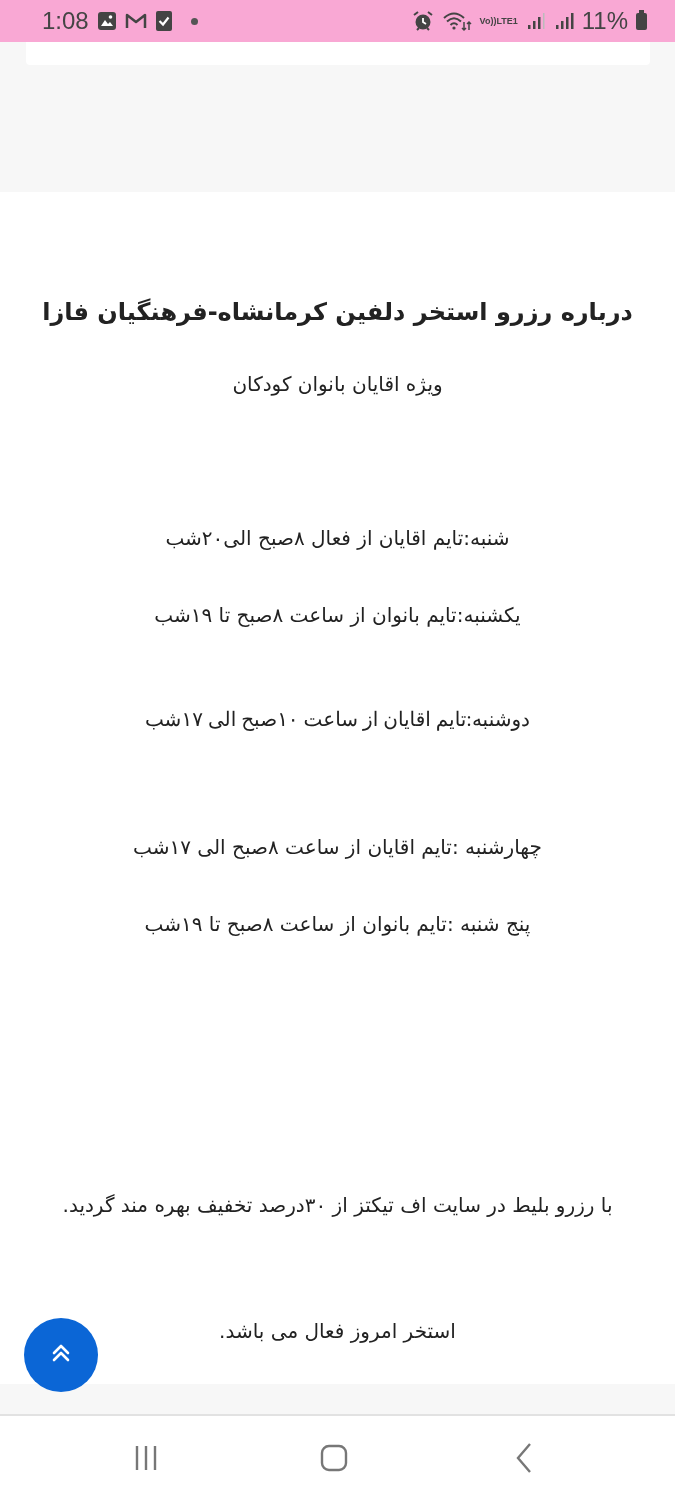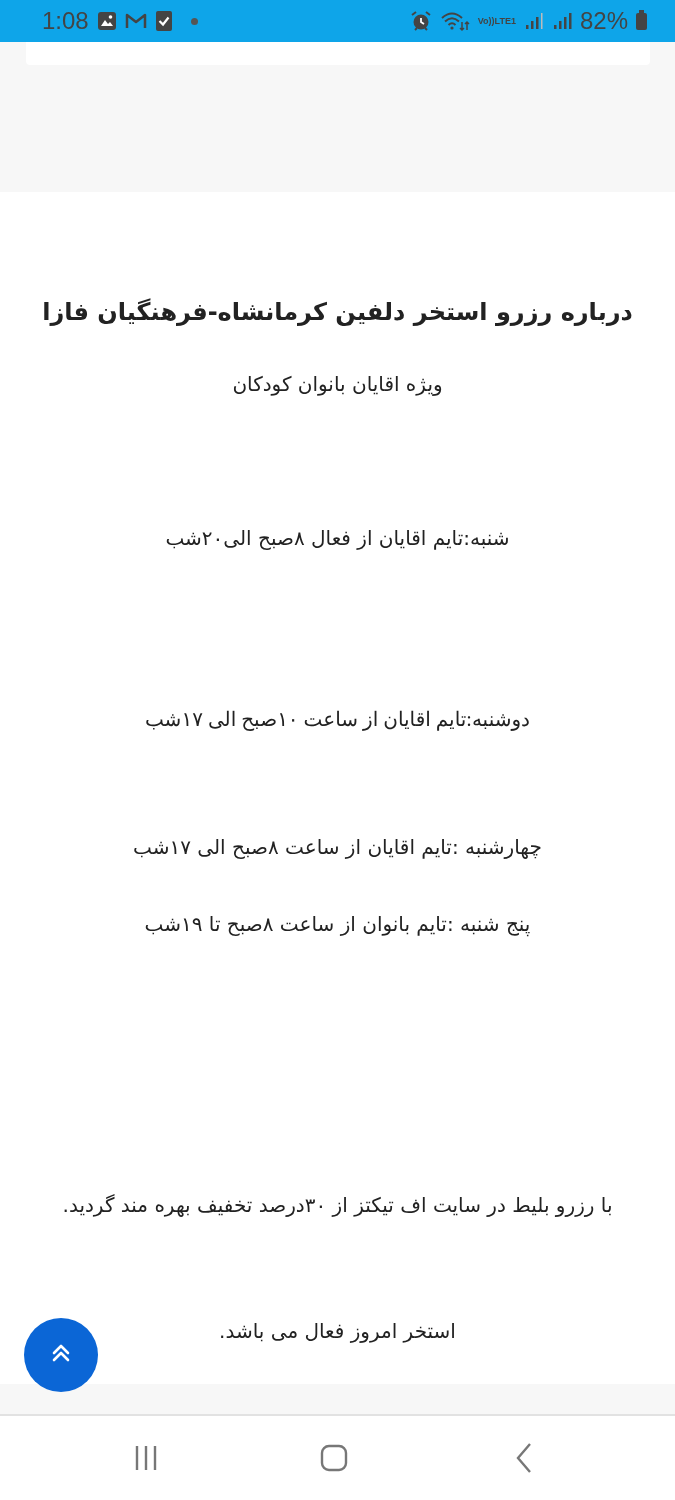--- a/index.html
+++ b/index.html
@@ -1,21 +1,21 @@
 <!DOCTYPE html>
 <html><head>
 <meta charset="utf-8">
 <style>
   * { box-sizing: border-box; margin: 0; padding: 0; }
   html, body { width: 675px; height: 1500px; overflow: hidden; background: #ffffff; }
   body { font-family: "DejaVu Sans", "Liberation Sans", sans-serif; color: #222; position: relative; }
 
   .status-bar {
     position: absolute; top: 0; left: 0; width: 675px; height: 42px;
-    background: #0ea5e9; display: flex; align-items: center; justify-content: space-between;
+    background: #f9a8d4; display: flex; align-items: center; justify-content: space-between;
     padding: 0 28px 0 42px; color: #444; font-family: "Liberation Sans", sans-serif; gap: 24px;
   }
   .sb-left, .sb-right { display: flex; align-items: center; gap: 8px; }
   .sb-time { font-size: 24px; color: #444; }
   .sb-icon { display: inline-flex; align-items: center; justify-content: center; }
   .sb-dot { width: 7px; height: 7px; background: #555; border-radius: 50%; margin-left: 10px; }
   .sb-pct { font-size: 24px; color: #444; }
   .sb-batt { width: 11px; height: 17px; background: #444; border-radius: 2px; position: relative; }
   .sb-batt::before { content: ""; position: absolute; top: -3px; left: 3px; width: 5px; height: 3px; background: #444; }
   .sb-lte { font-size: 9px; line-height: 9px; color: #444; text-align: center; font-weight: bold; }
@@ -104,32 +104,33 @@
         </svg>
     </span>
     <span class="sb-icon">
       <svg width="20" height="20" viewBox="0 0 20 20">
           <rect x="2" y="14" width="2.5" height="4" fill="#444"></rect>
           <rect x="7" y="10" width="2.5" height="8" fill="#444"></rect>
           <rect x="12" y="6" width="2.5" height="12" fill="#444"></rect>
           <rect x="17" y="2" width="2.5" height="16" fill="#444"></rect>
         </svg>
     </span>
-    <span class="sb-pct">82%</span>
+    <span class="sb-pct">11%</span>
     <span class="sb-batt"></span>
   </div>
 </div>
 
 <div class="top-gray"></div>
 <div class="top-card"></div>
 
 <div class="content">
   <h2 class="title">درباره رزرو استخر دلفین کرمانشاه-فرهنگیان فازا</h2>
   <p class="para" style="top:168px;">ویژه اقایان بانوان کودکان</p>
   <p class="para" style="top:322px;">شنبه:تایم اقایان از فعال ۸صبح الی۲۰شب</p>
+  <p class="para" style="top:399px;">یکشنبه:تایم بانوان از ساعت ۸صبح تا ۱۹شب</p>
   <p class="para" style="top:503px;font-family:Liberation Serif, serif;">دوشنبه:تایم اقایان از ساعت ۱۰صبح الی ۱۷شب</p>
   <p class="para" style="top:631px;">چهارشنبه :تایم اقایان از ساعت ۸صبح الی ۱۷شب</p>
   <p class="para" style="top:708px;">پنج شنبه :تایم بانوان از ساعت ۸صبح تا ۱۹شب</p>
   <p class="para" style="top:989px; left:30px; width:615px;">با رزرو بلیط در سایت اف تیکتز از ۳۰درصد تخفیف بهره مند گردید.</p>
   <p class="para" style="top:1115px;">استخر امروز فعال می باشد.</p>
 </div>
 
 <div class="bottom-gray"></div>
 
 <div class="scroll-top">

